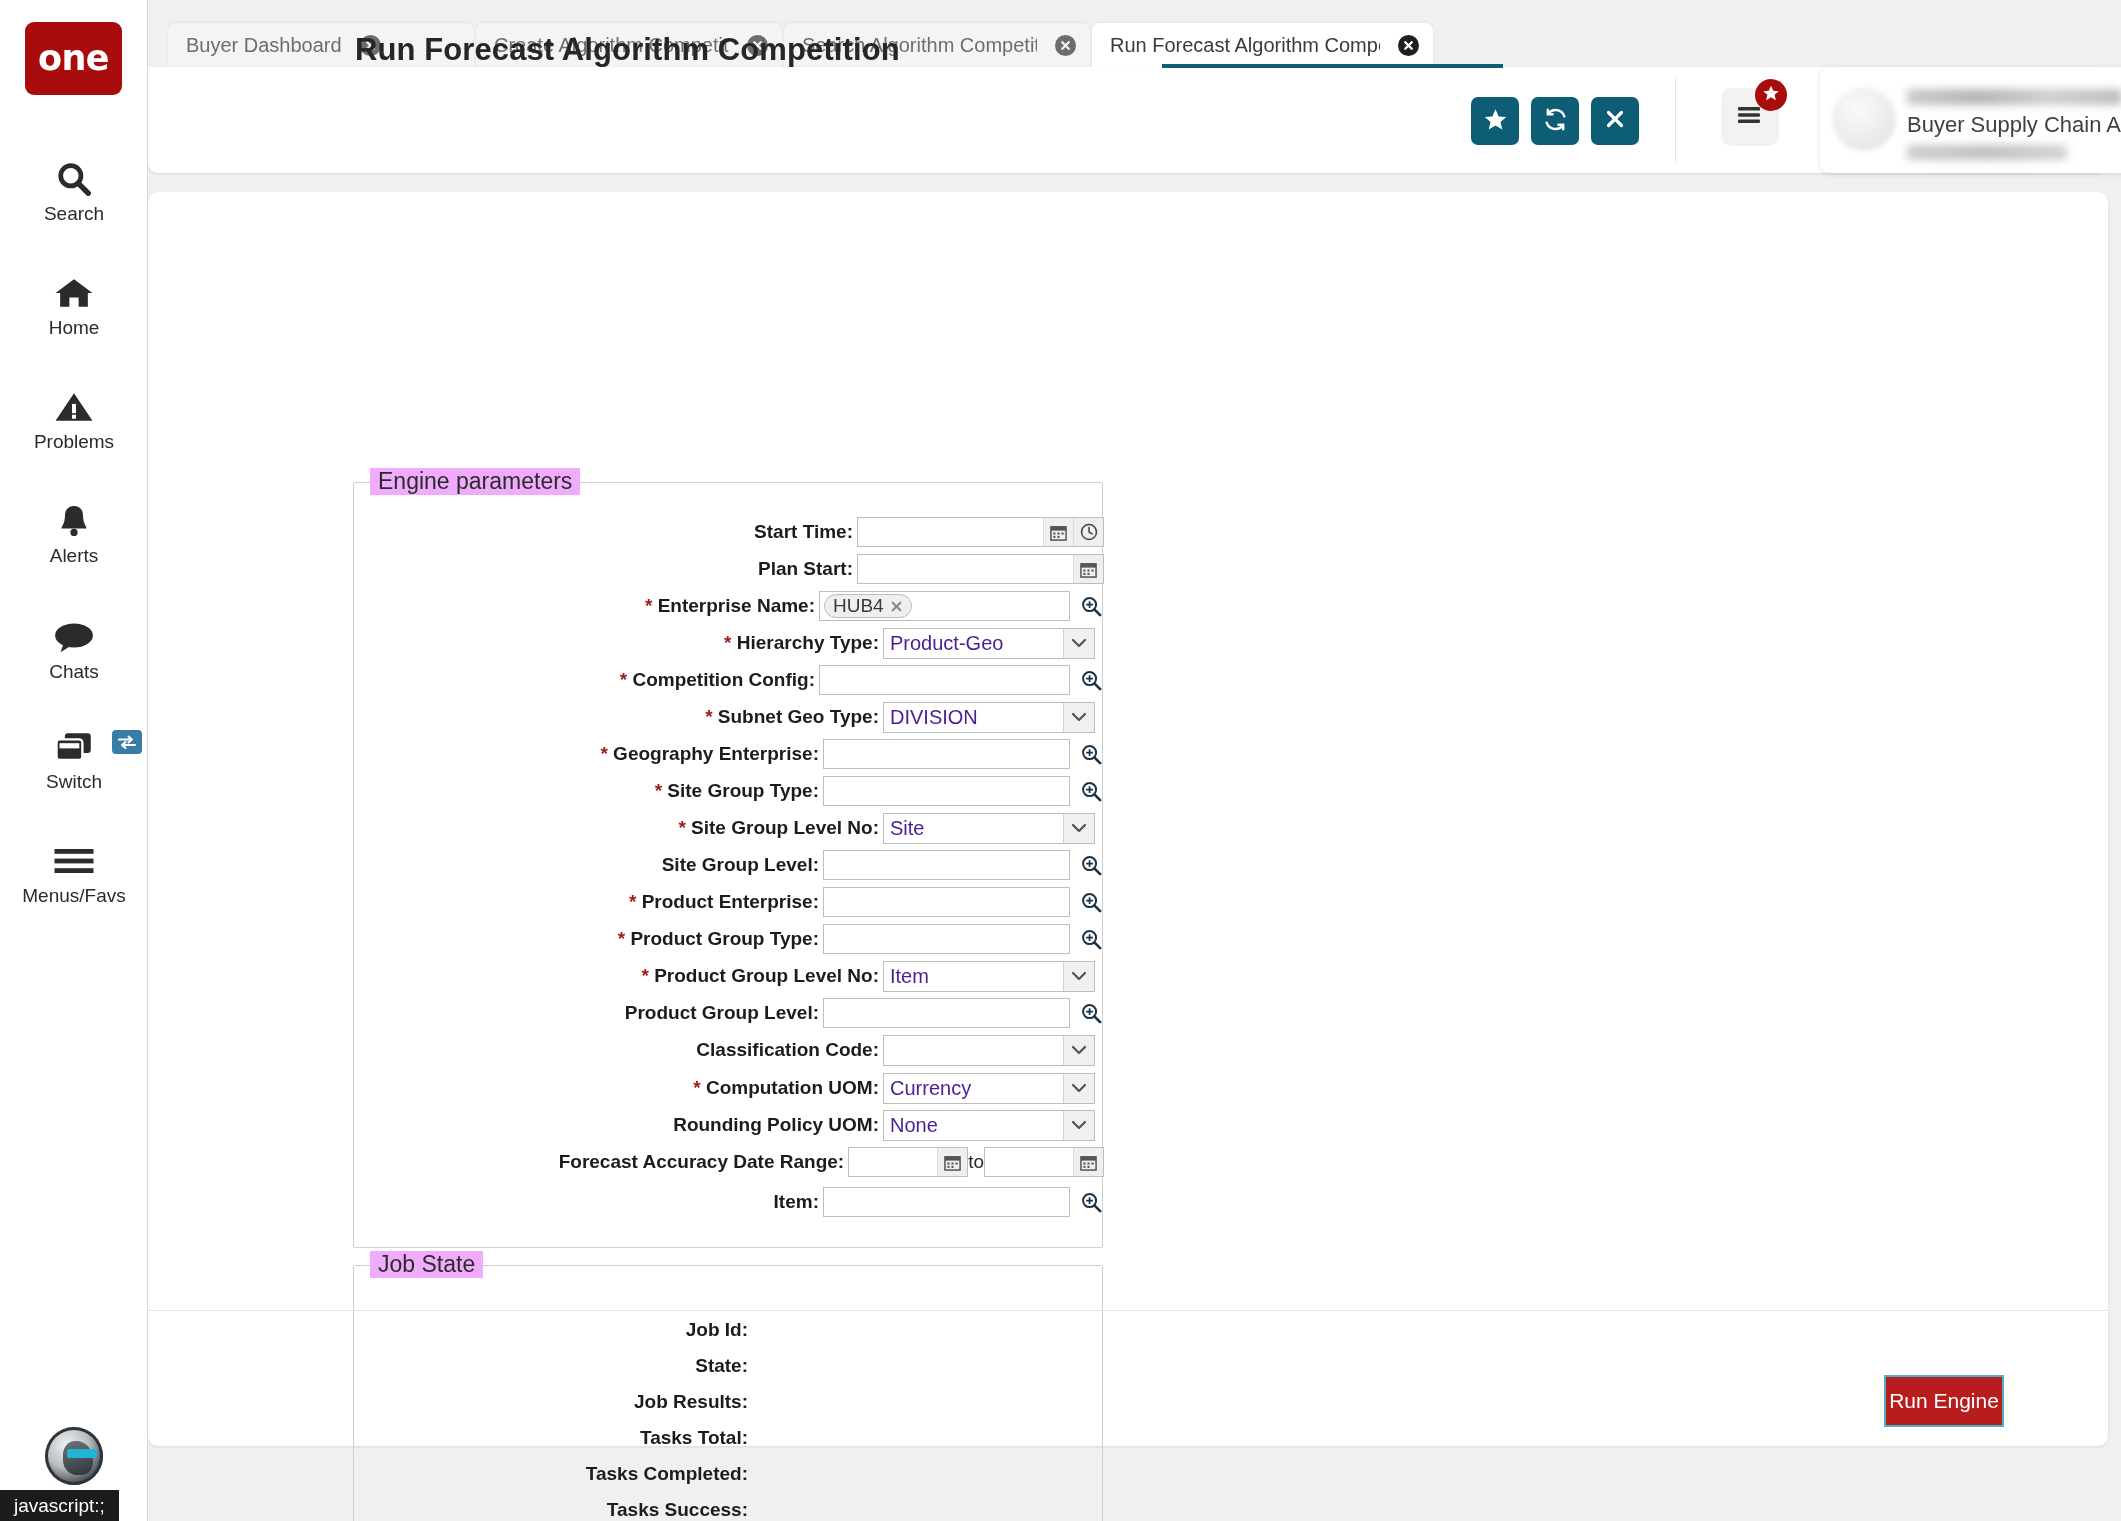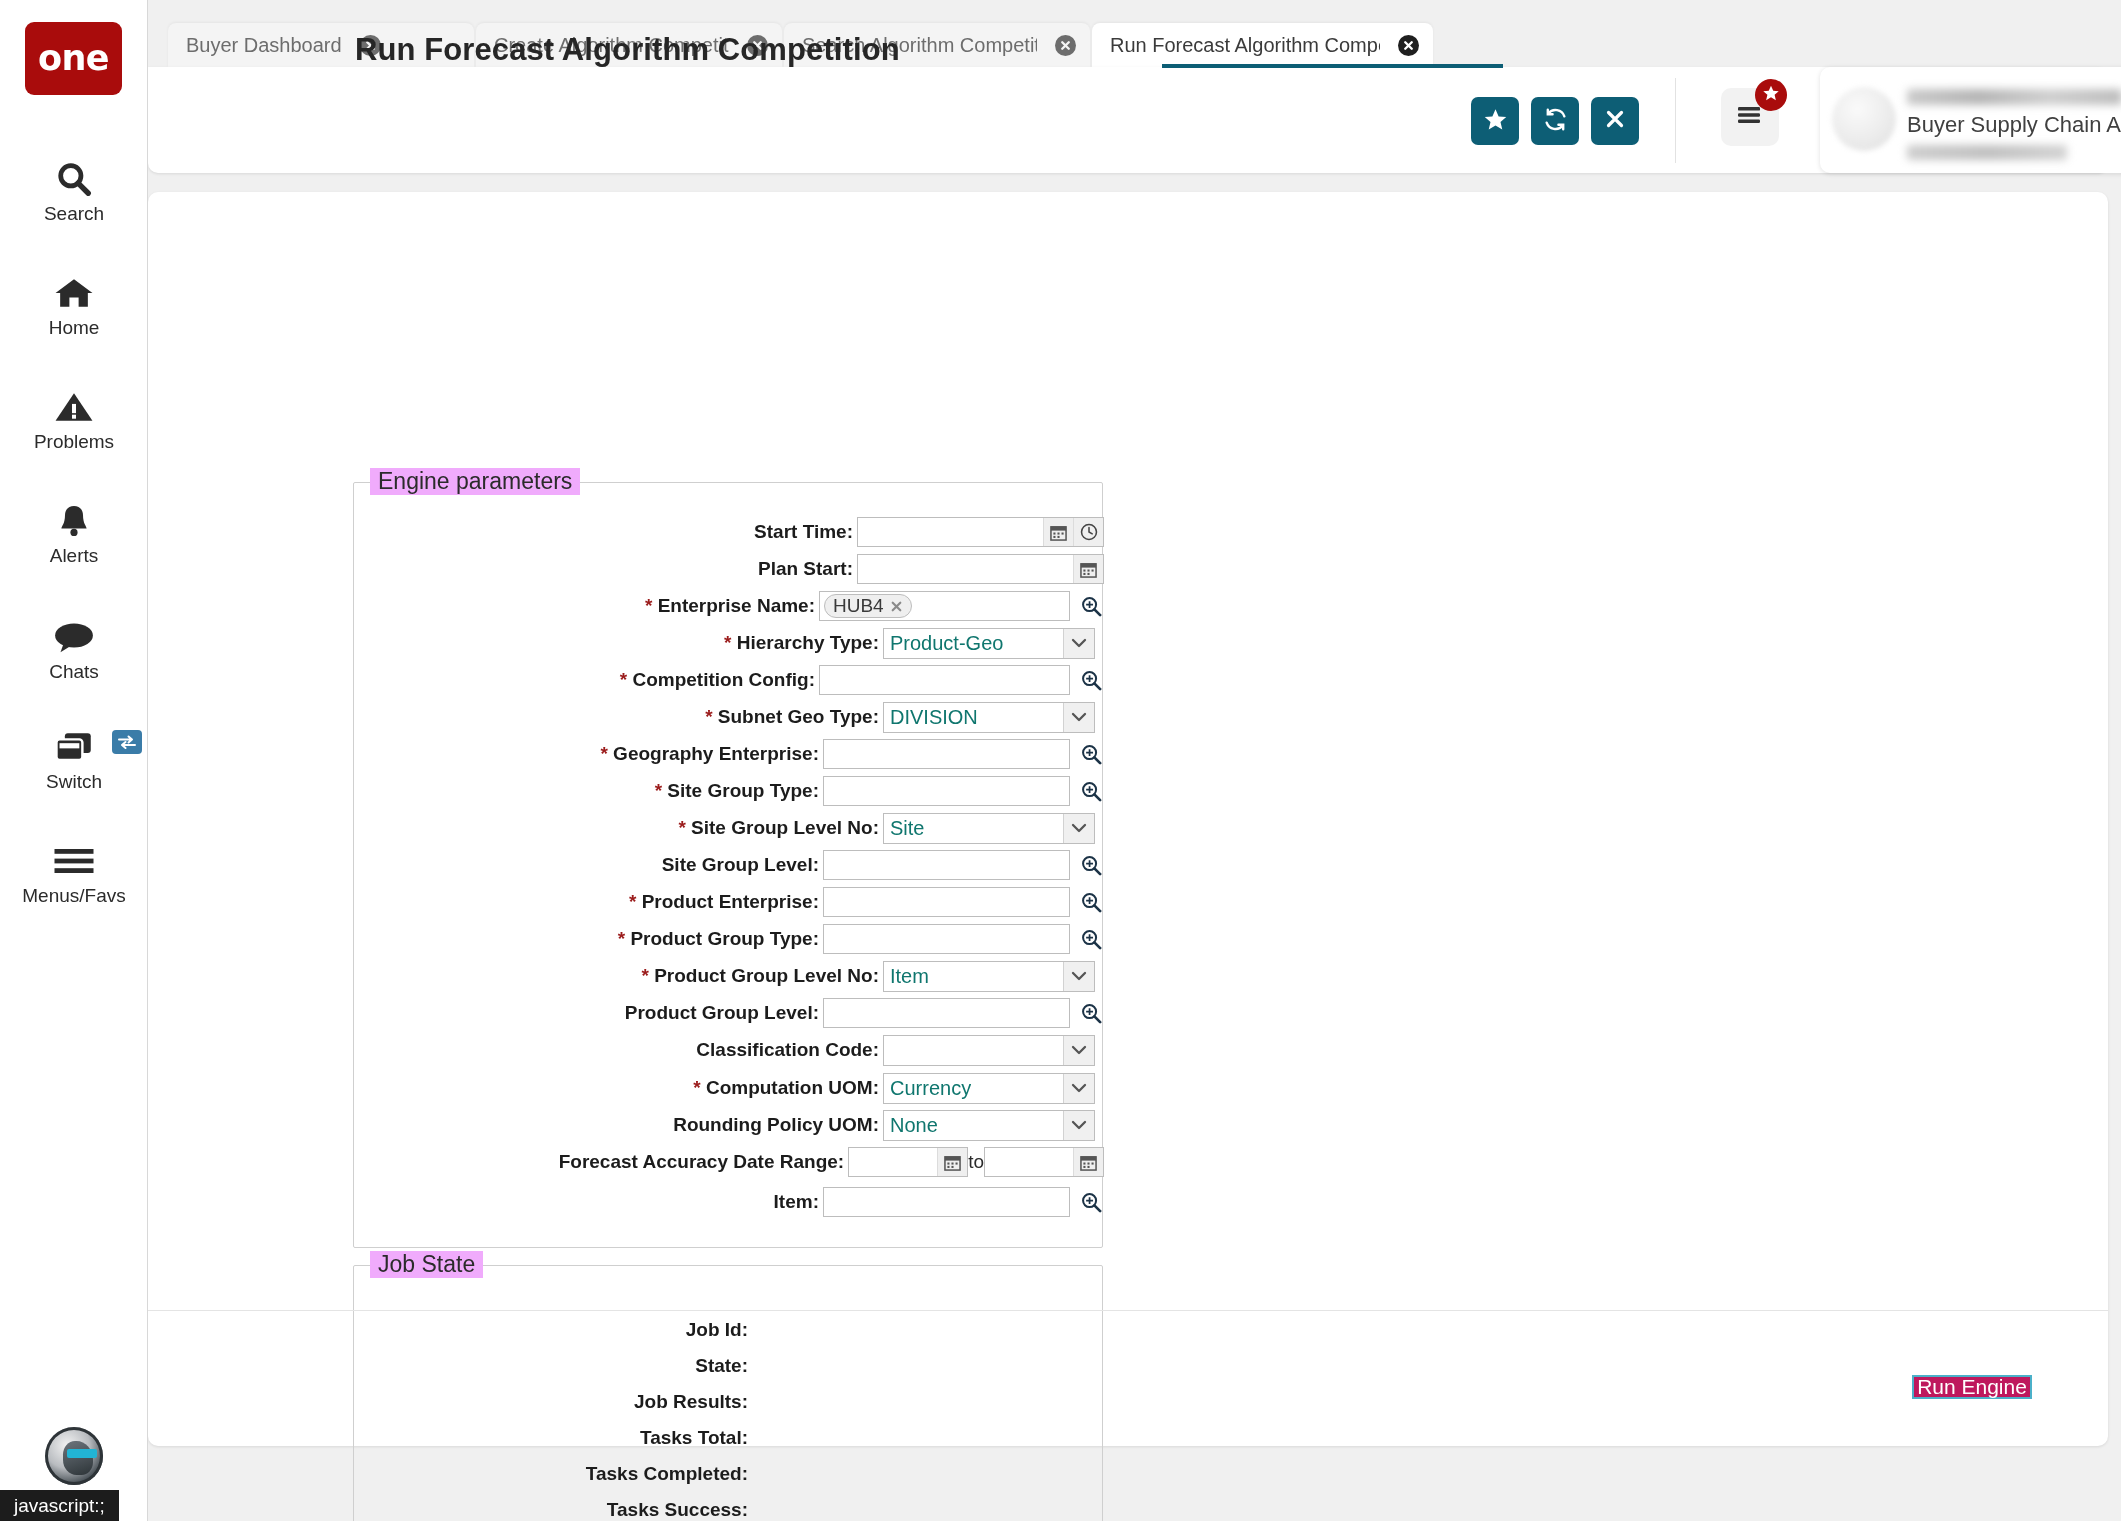--- a/index.html
+++ b/index.html
@@ -206,28 +206,27 @@
     background: #ffffff;
     border-radius: 10px;
     box-shadow: 0 1px 3px rgba(0,0,0,0.10);
   }
   #footer-sep {
     position: absolute; left: 0; top: 1118px;
     width: 1960px; height: 1px; background: #e4e4e4;
   }
   #run-engine-btn {
     position: absolute; left: 1736px; top: 1183px;
-    width: 120px; height: 24px;
-    background: #be185d;
+    width: 120px; height: 52px;
+    background: #b91c1c;
     border: 2px solid #4bb0c9;
     color: #ffffff; font-size: 21px;
     display:flex; align-items:center; justify-content:center;
     cursor: pointer;
     font-family: "Liberation Sans", sans-serif;
-    margin-left: 28px;
   }
 
   
   .fset {
     position: absolute;
     border: 1px solid #cfcfcf;
     border-radius: 2px;
   }
   .fset-legend {
     position: absolute; top: -15px; left: 16px;
@@ -263,21 +262,21 @@
   }
   .w-med   { width: 247px; }
   .w-long  { width: 251px; }
   .w-date  { width: 120px; }
 
   .sel {
     height: 31px; width: 212px;
     border: 1px solid #bdbdbd; background: #ffffff;
     display: flex; align-items: center; justify-content: space-between;
     padding-left: 6px;
-    font-size: 20px; color: #0f766e;
+    font-size: 20px; color: #4c1d95;
     cursor: pointer;
   }
   .sel .sel-val { white-space: nowrap; overflow: hidden; }
   .sel .sel-arrow {
     width: 31px; height: 29px; flex: 0 0 31px;
     background: #f0f0f0; border-left: 1px solid #d2d2d2;
     display:flex; align-items:center; justify-content:center;
   }
 
   .inbtn {

